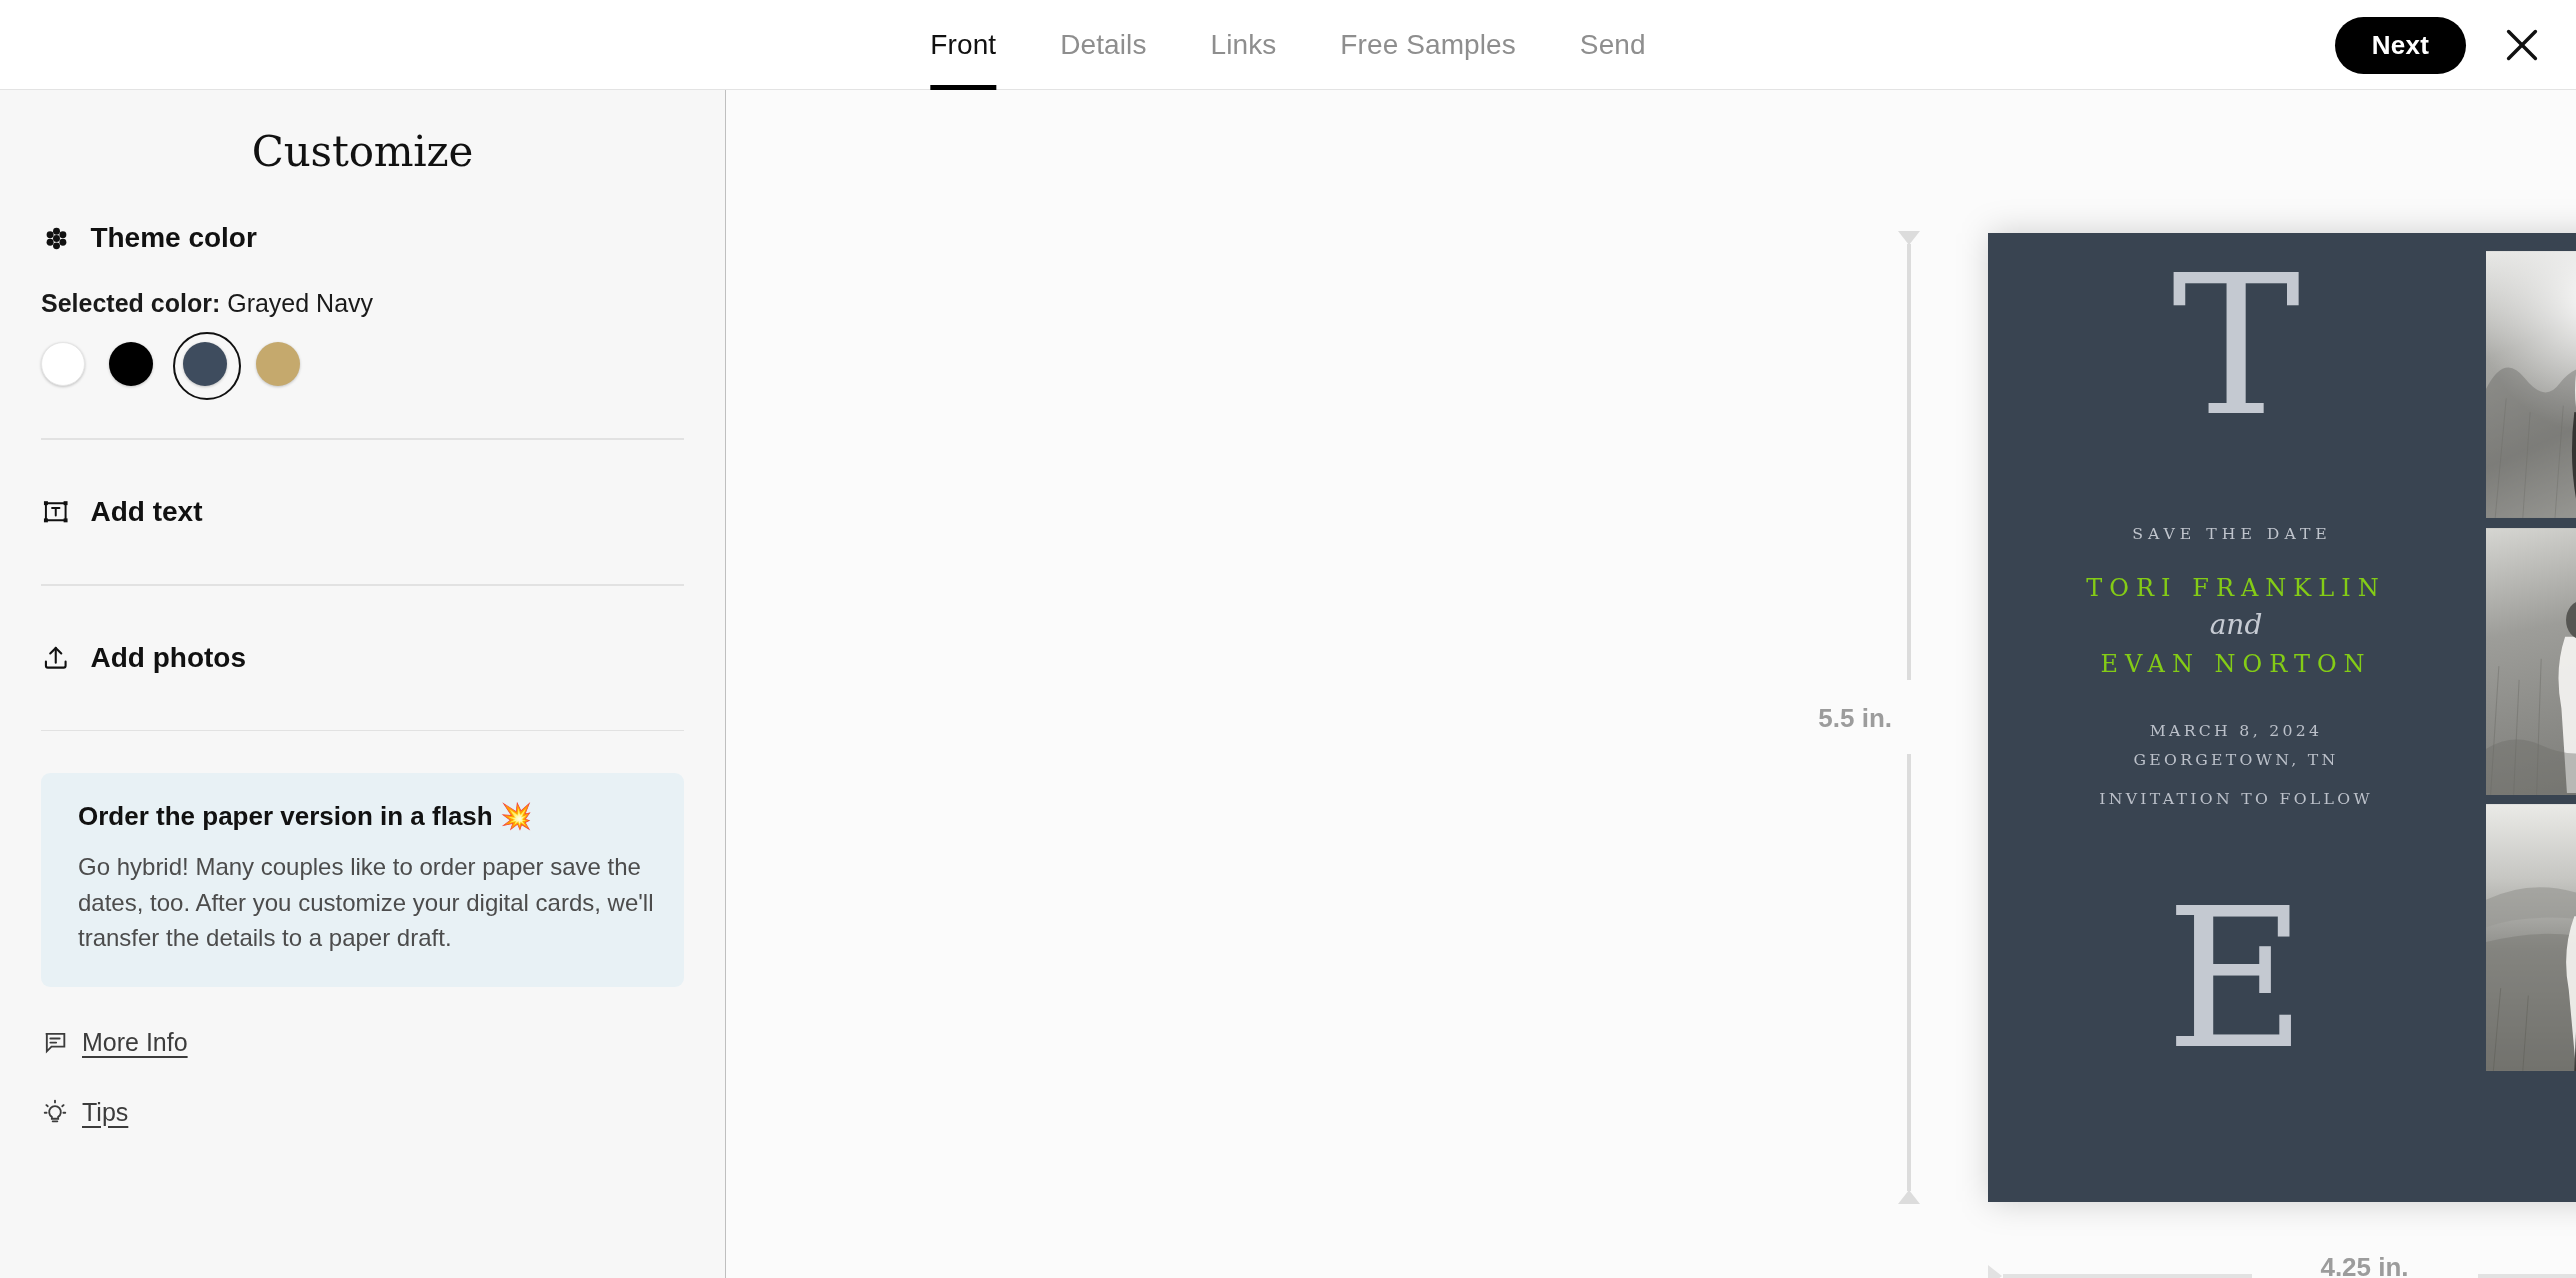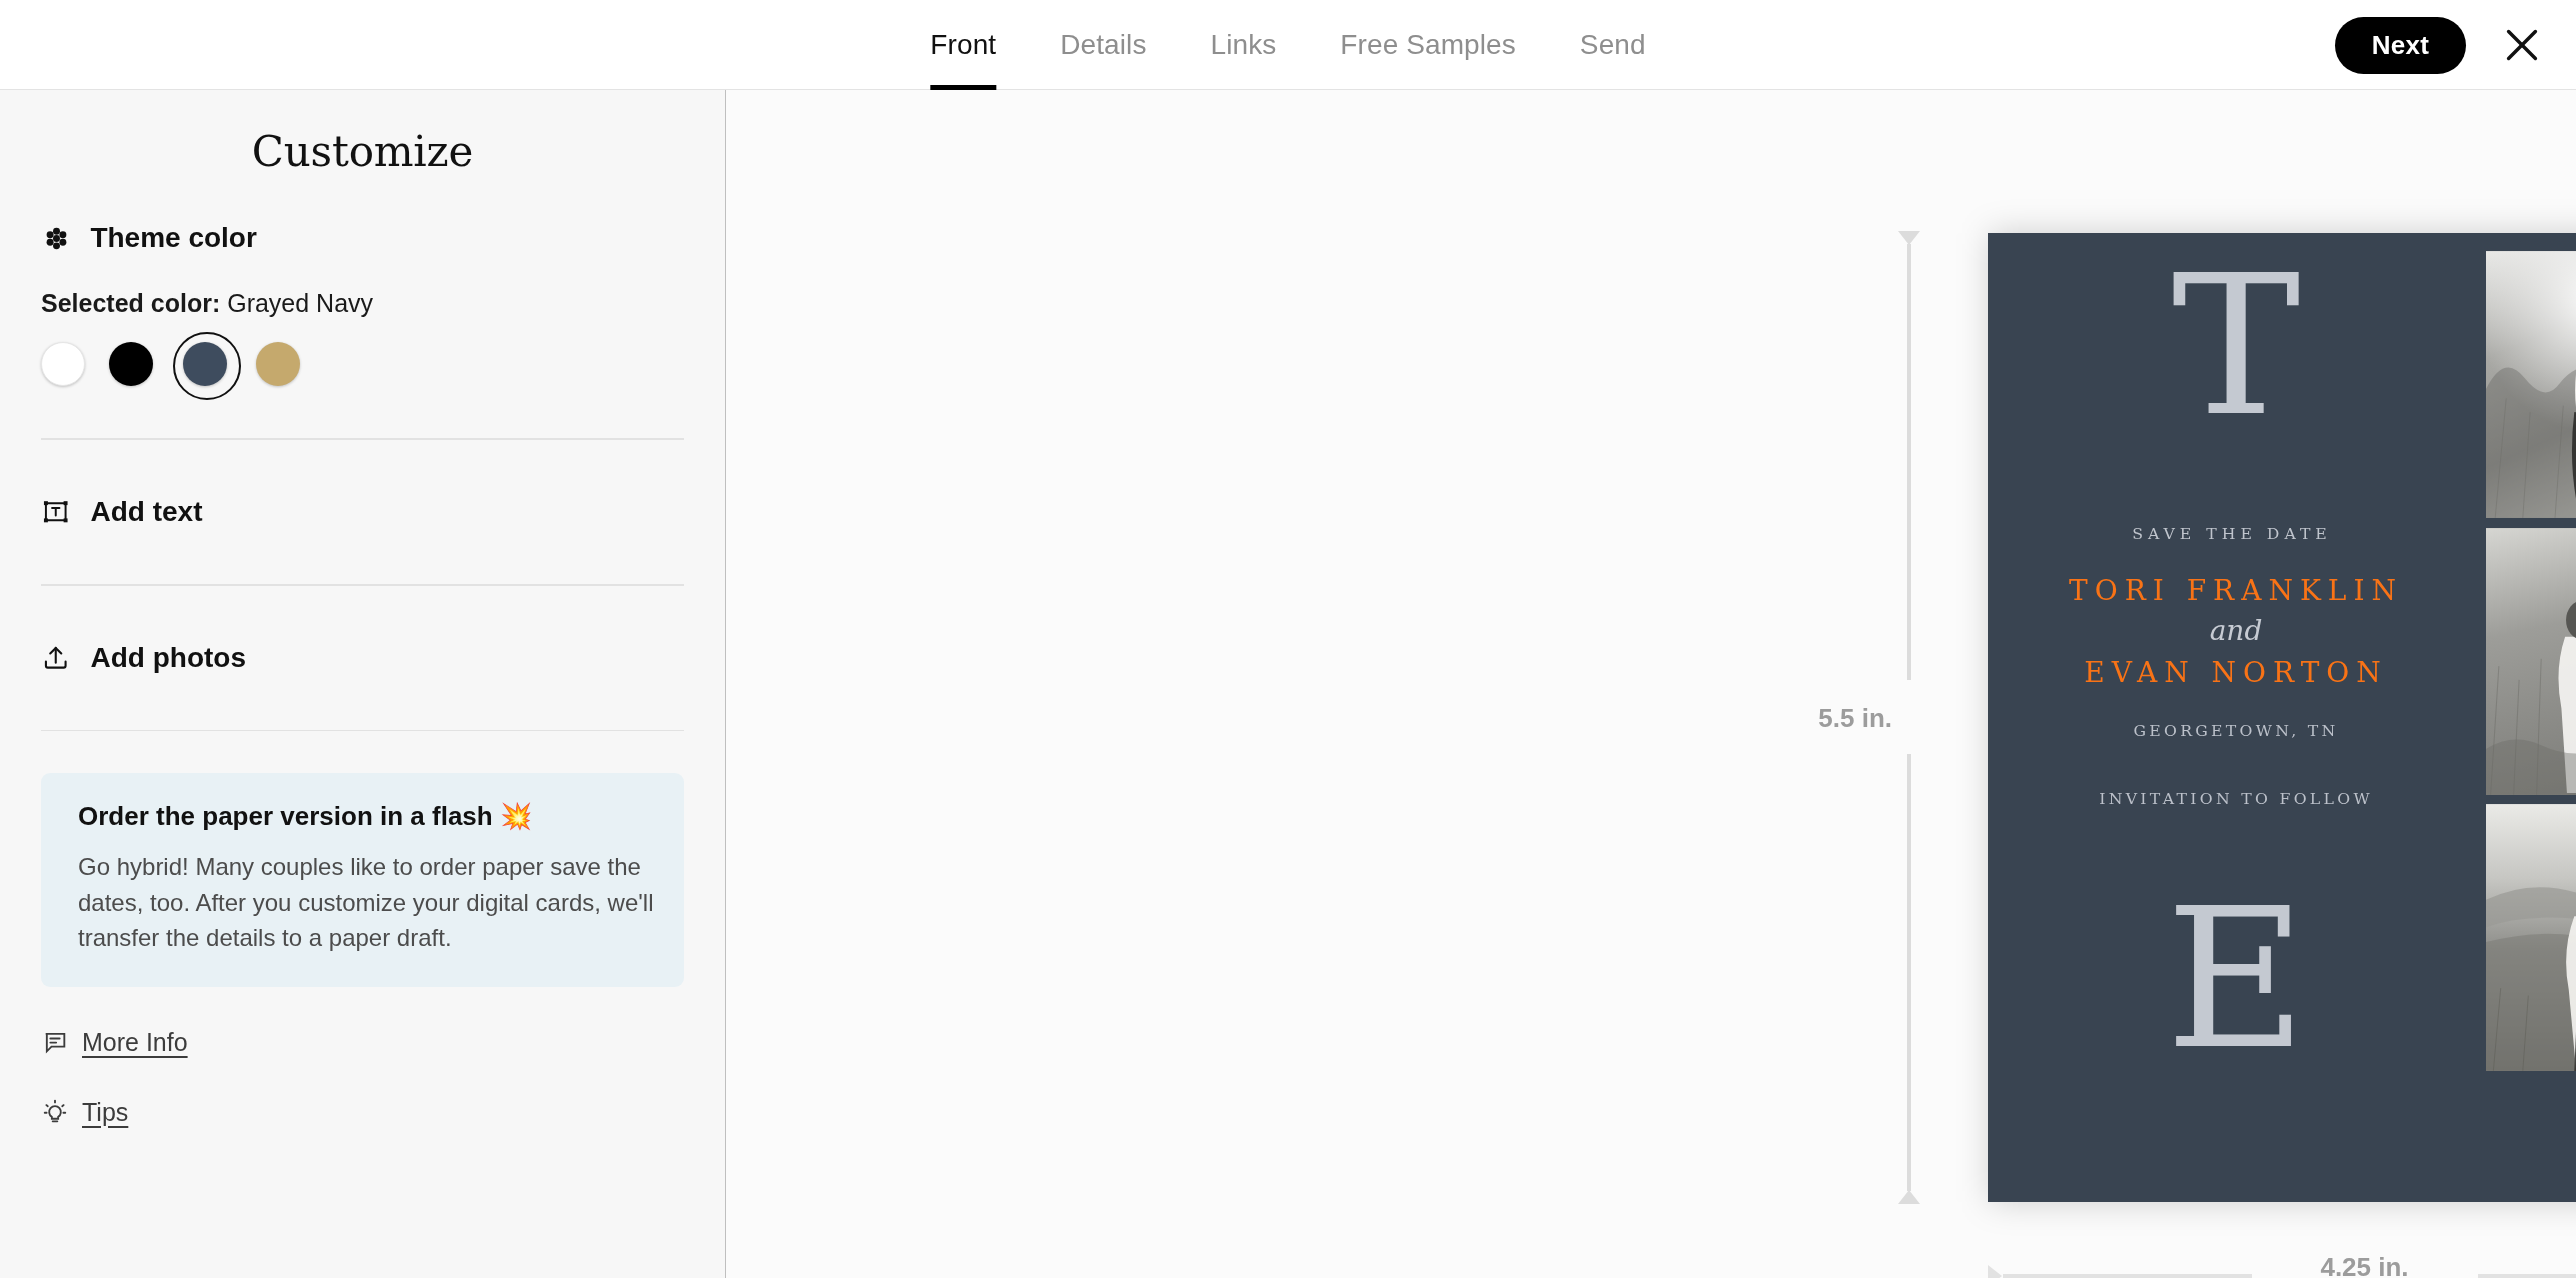--- a/index.html
+++ b/index.html
@@ -132,21 +132,21 @@
   .monogram-bottom { top: 650px; font-size: 193px; }
   .save-date {
     position: absolute; top: 291px; left: 0; right: 8px; text-align: center;
     font-family: "DejaVu Serif", serif; font-size: 15.7px; color: #c0c5cd;
     letter-spacing: 5px;
   }
   .names {
     position: absolute; top: 337px; left: 0; right: 0; text-align: center;
   }
   .name-line {
-    font-family: "DejaVu Serif", serif; font-size: 28px; color: #f97316;
+    font-family: "DejaVu Serif", serif; font-size: 24px; color: #84cc16;
     letter-spacing: 7px; line-height: 1.5;
   }
   .amp {
     font-family: "DejaVu Serif", serif; font-style: italic;
     font-size: 28px; color: #c6cbd3; margin: 3.7px 0 5.5px 0; line-height: 1.1;
   }
   .meta {
     position: absolute; top: 483px; left: 0; right: 0; text-align: center;
     font-family: "DejaVu Serif", serif; font-size: 15.7px; color: #bcc1ca;
     letter-spacing: 3.3px; line-height: 1.85;
@@ -341,20 +341,21 @@
 
       <div class="card-left">
         <div class="monogram monogram-top">T</div>
         <div class="save-date">SAVE THE DATE</div>
         <div class="names">
           <div class="name-line">TORI FRANKLIN</div>
           <div class="amp">and</div>
           <div class="name-line">EVAN NORTON</div>
         </div>
         <div class="meta">
+          <div>MARCH 8, 2024</div>
           <div>GEORGETOWN, TN</div>
         </div>
         <div class="meta2">INVITATION TO FOLLOW</div>
         <div class="monogram monogram-bottom">E</div>
       </div>
 
       <div class="photo photo1">
         <svg width="241" height="267" viewBox="0 0 262 290">
           <defs>
             <linearGradient id="ph1" x1="0" y1="0" x2="0.4" y2="1">

